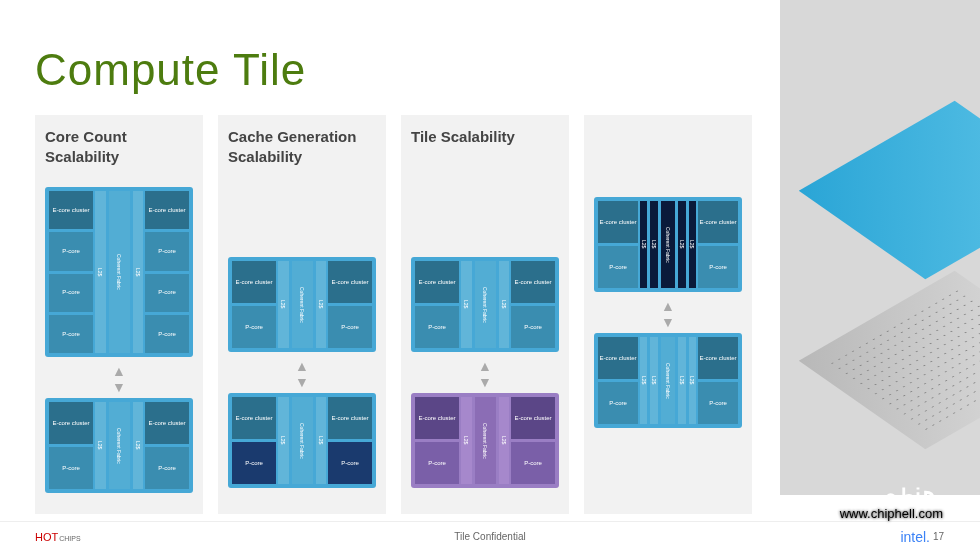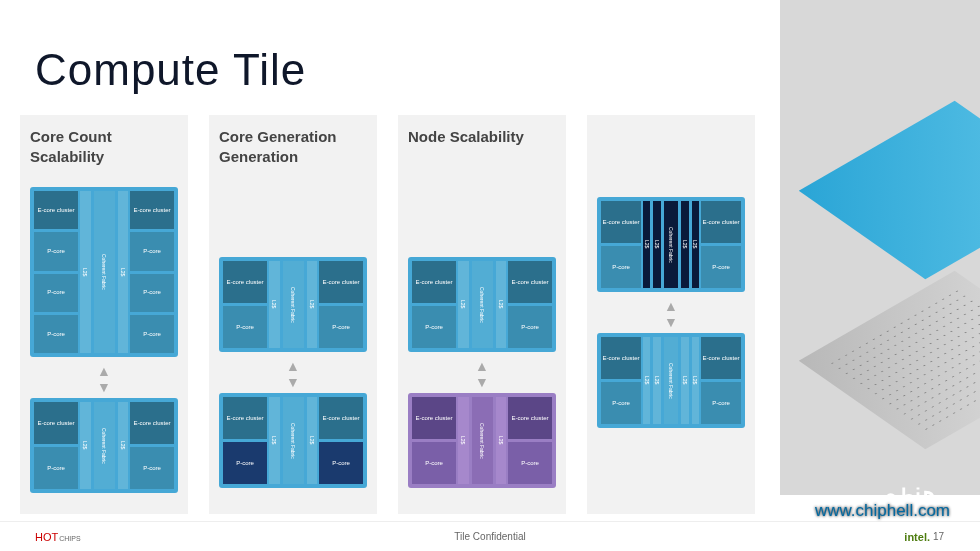--- a/index.html
+++ b/index.html
@@ -1,18 +1,18 @@
 <!DOCTYPE html>
 <html><head>
 <meta charset="utf-8">
 <style>
 *{margin:0;padding:0;box-sizing:border-box}
 body{width:980px;height:551px;background:#fff;font-family:Arial,Helvetica,sans-serif;position:relative;overflow:hidden}
-.title{position:absolute;left:35px;top:45px;font-size:44px;font-weight:300;color:#0f172a;letter-spacing:1px}
-.cols{position:absolute;left:20px;top:115px;display:flex;gap:21px}
+.title{position:absolute;left:35px;top:45px;font-size:44px;font-weight:300;color:#4d7c0f;letter-spacing:1px}
+.cols{position:absolute;left:35px;top:115px;display:flex;gap:15px}
 .col{background:#f2f2f2;width:168px;padding:12px 10px 15px;min-height:375px}
 .col-head{font-size:15px;font-weight:600;color:#444;line-height:1.3;margin-bottom:20px;min-height:40px}
 .tile{border-radius:3px;padding:4px;display:flex;gap:2px;margin-bottom:6px}
 .tile.blue{background:#46a8d6}
 .tile.purple{background:#9a7ec4}
 .tile.big{height:170px}
 .tile.small{height:95px}
 .side{display:flex;flex-direction:column;gap:3px;flex:1}
 .blk{flex:1;display:flex;align-items:center;justify-content:center;font-size:6px;color:#fff;text-align:center;line-height:1.1}
 .ecore{background:#2b6f8c}
@@ -30,23 +30,23 @@
 .cf.dark{background:#0a1a3a}
 .arrow{text-align:center;color:#aaa;font-size:14px;margin:3px 0}
 .graphic{position:absolute;right:0;top:0;width:200px;height:495px;background:#d8d8d8;overflow:hidden}
 .chip{position:absolute;transform:rotate(-30deg)skewX(25deg)}
 .chip1{width:180px;height:140px;background:linear-gradient(135deg,#2aa5d6,#5fc5e8);right:-50px;top:120px}
 .chip2{width:180px;height:140px;background:linear-gradient(135deg,#b8b8b8,#e0e0e0);right:-50px;top:290px}
 .chip2::after{content:"";position:absolute;inset:15px;background:radial-gradient(circle,#888 1px,transparent 1px);background-size:8px 8px}
 .footer{position:absolute;bottom:0;left:0;right:0;height:30px;background:#fff;border-top:1px solid #eee;display:flex;align-items:center;padding:0 35px;font-size:10px;color:#666}
 .hot{color:#c00;font-weight:normal;font-size:11px}
 .conf{position:absolute;left:50%;transform:translateX(-50%)}
-.intel{position:absolute;right:50px;font-weight:bold;font-size:11px;color:#4d7c0f}
+.intel{position:absolute;right:50px;font-weight:normal;font-size:14px;color:#3b82f6}
 .pg{position:absolute;right:36px}
-.wm{position:absolute;right:30px;bottom:30px;color:#0369a1;font-size:17px;text-shadow:0 0 3px #000;z-index:10}
+.wm{position:absolute;right:37px;bottom:30px;color:#000000;font-size:13px;text-shadow:0 0 3px #000;z-index:10}
 .ch{position:absolute;right:5px;bottom:25px;z-index:9}
 .ch svg{width:95px;height:50px}
 </style>
 </head>
 <body>
 
 <div class="title">Compute Tile</div>
 
 <div class="cols">
 
@@ -83,21 +83,21 @@
           <div class="l2">L2$</div>
         </div>
  <div class="side">
   <div class="blk ecore">E-core cluster</div>
   <div class="blk pcore">P-core</div>
  </div>
 </div>
 </div>
 
 <div class="col">
-<div class="col-head">Core Generation Generation</div>
+<div class="col-head">Cache Generation Scalability</div>
 <div style="height:70px"></div>
 <div class="tile blue small">
  <div class="side">
           <div class="blk ecore">E-core cluster</div>
           <div class="blk pcore">P-core</div>
         </div>
  <div class="mid">
           <div class="l2">L2$</div>
           <div class="cf">Coherent Fabric</div>
           <div class="l2">L2$</div>
@@ -119,21 +119,21 @@
           <div class="l2">L2$</div>
         </div>
  <div class="side">
           <div class="blk ecore">E-core cluster</div>
           <div class="blk pcore dark">P-core</div>
         </div>
 </div>
 </div>
 
 <div class="col">
-<div class="col-head">Node Scalability</div>
+<div class="col-head">Tile Scalability</div>
 <div style="height:70px"></div>
 <div class="tile blue small">
  <div class="side">
           <div class="blk ecore">E-core cluster</div>
           <div class="blk pcore">P-core</div>
         </div>
  <div class="mid">
           <div class="l2">L2$</div>
           <div class="cf">Coherent Fabric</div>
           <div class="l2">L2$</div>

